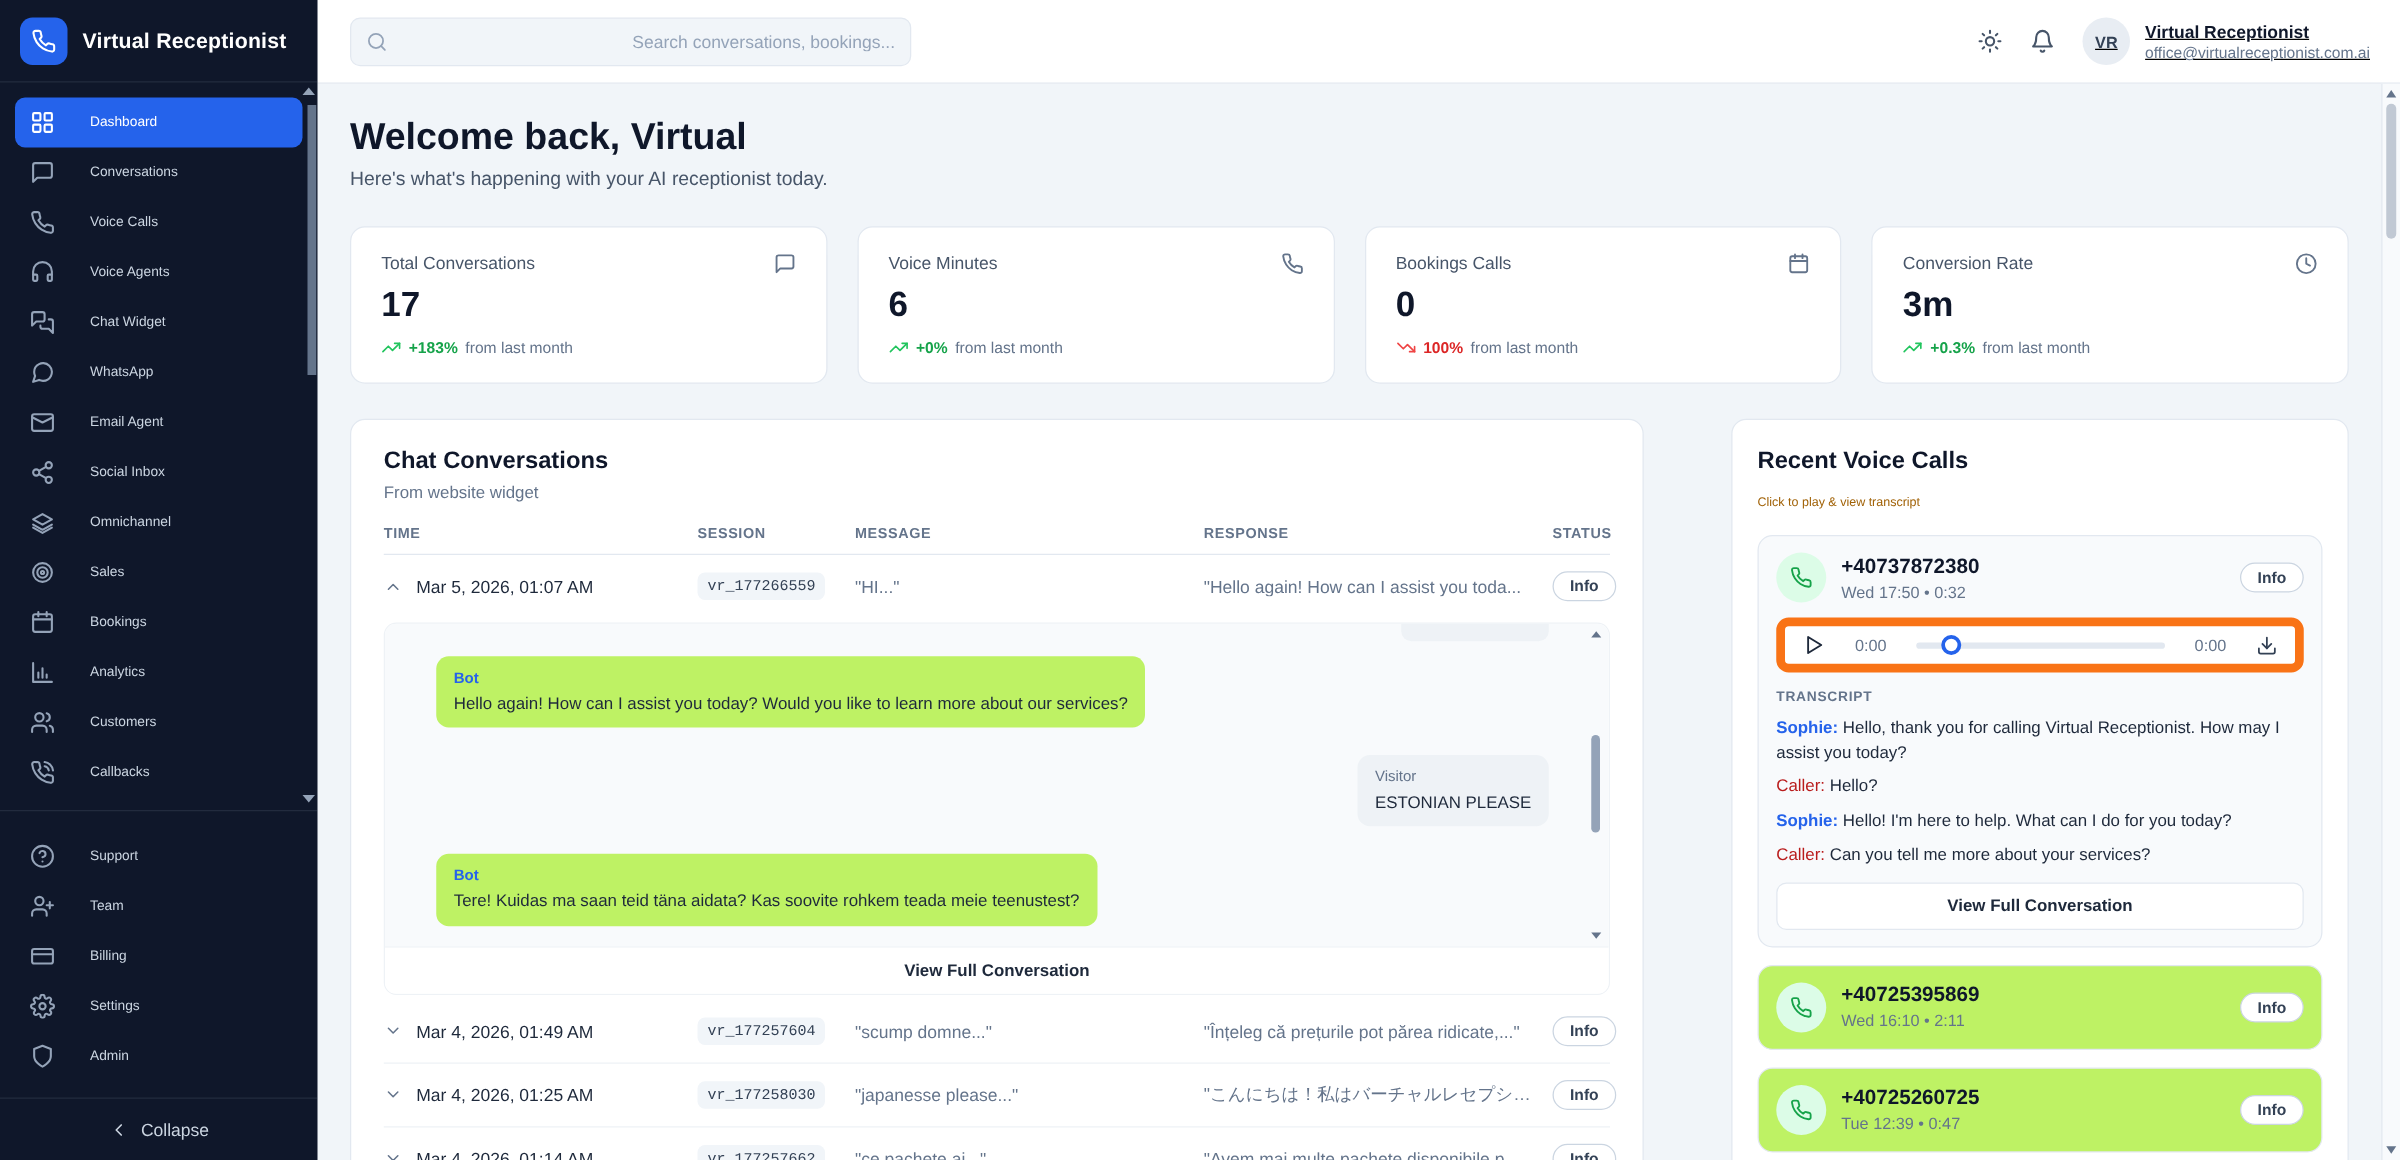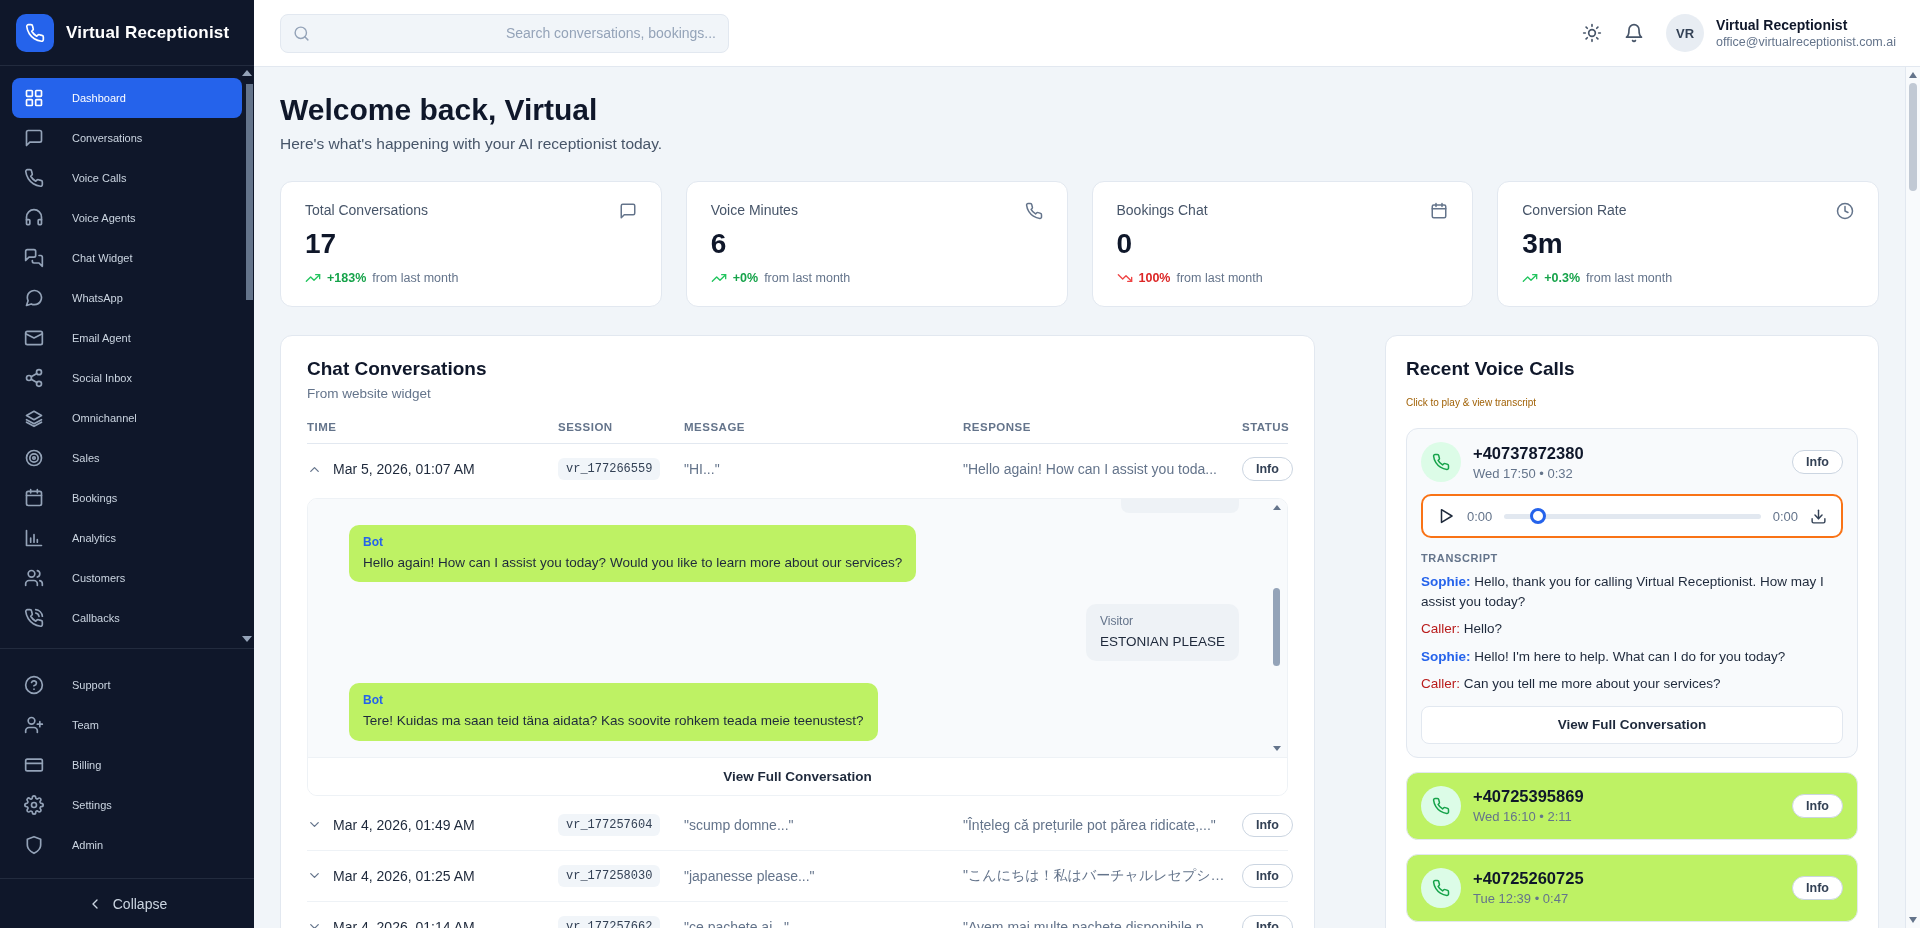--- a/index.html
+++ b/index.html
@@ -23,21 +23,21 @@
   .sb-chev.up { top:70px; border-bottom:6px solid #94a3b8; }
   .sb-chev.down { top:636px; border-top:6px solid #94a3b8; }
 
   
   .topbar { position:absolute; left:254px; top:0; right:0; height:67px; background:#fff; border-bottom:1px solid #e2e8f0; display:flex; align-items:center; justify-content:space-between; padding:0 24px 0 26px; z-index:4; }
   .search-box { display:flex; align-items:center; gap:10px; width:449px; height:39px; background:#f1f5f9; border:1px solid #e2e8f0; border-radius:8px; padding:0 12px; color:#94a3b8; }
   .search-box input { border:none; outline:none; background:transparent; font-family:"Liberation Sans",sans-serif; font-size:14px; color:#334155; width:100%;text-align:right; }
   .search-box input::placeholder { color:#94a3b8; }
   .topbar-right { display:flex; align-items:center; gap:22px; }
   .icon-btn { color:#475569; cursor:pointer; background:none; border:none; }
-  .user-chip { display:flex; align-items:center; gap:12px; }
+  .user-chip { display:flex; align-items:center; gap:12px;text-decoration:underline; }
   .avatar { width:38px; height:38px; border-radius:50%; background:#e8edf3; color:#334155; font-size:13px; font-weight:bold; display:flex; align-items:center; justify-content:center; }
   .user-name { font-size:14px; font-weight:bold; color:#0f172a; }
   .user-email { font-size:12.5px; color:#64748b; margin-top:2px; }
 
   
   .page-scrollbar { position:absolute; right:0; top:67px; bottom:0; width:15px; background:#f8fafc; border-left:1px solid #e2e8f0; z-index:6; }
   .ps-arrow { position:absolute; left:3px; width:0; height:0; border-left:4px solid transparent; border-right:4px solid transparent; }
   .ps-arrow.up { top:5px; border-bottom:6px solid #64748b; }
   .ps-arrow.down { bottom:5px; border-top:6px solid #64748b; }
   .ps-thumb { position:absolute; left:3px; top:16px; width:8px; height:108px; background:#c1c9d4; border-radius:5px; }
@@ -102,21 +102,21 @@
   .voice-card { width:494px; flex:0 0 auto; background:#fff; border:1px solid #e2e8f0; border-radius:12px; padding:22px 20px; min-height:560px; }
   .voice-title { font-size:19px; font-weight:bold; color:#0f172a; }
   .voice-sub { font-size:10px; color:#a16207; margin-top:17px; }
   .call-card { border:1px solid #e2e8f0; border-radius:12px; padding:13px 14px; margin-top:14px; background:#bef264; cursor:pointer; }
   .call-card.expanded { background:#f8fafc; margin-top:20px; }
   .call-head { display:flex; align-items:center; gap:12px; }
   .call-icon { width:40px; height:40px; border-radius:50%; background:#dcfce7; color:#16a34a; display:flex; align-items:center; justify-content:center; flex:0 0 auto; }
   .call-info { flex:1; }
   .call-number { font-size:16.5px; font-weight:bold; color:#0f172a; }
   .call-meta { font-size:13px; color:#64748b; margin-top:3px; }
-  .player { display:flex; align-items:center; gap:12px; background:#fff; border:2px solid #f97316; border-radius:10px; height:44px; padding:0 14px; margin-top:12px; }
+  .player { display:flex; align-items:center; gap:24px; background:#fff; border:7px solid #f97316; border-radius:10px; height:44px; padding:0 14px; margin-top:12px; }
   .play-btn { color:#1e293b; background:none; border:none; cursor:pointer; }
   .p-time { font-size:13px; color:#64748b; }
   .slider { position:relative; flex:1; height:16px; cursor:pointer; }
   .slider .track { position:absolute; top:6px; left:0; right:0; height:5px; background:#e2e8f0; border-radius:3px; }
   .slider .knob { position:absolute; top:0; left:10%; width:16px; height:16px; border-radius:50%; background:#fff; border:3px solid #2563eb; }
   .dl-btn { color:#334155; background:none; border:none; cursor:pointer; }
   .transcript-label { font-size:11px; font-weight:bold; letter-spacing:0.6px; color:#64748b; margin-top:14px; }
   .t-line { font-size:13.5px; line-height:1.45; margin-top:8px; color:#1e293b; }
   .t-line .speaker { font-weight:bold; }
   .t-line.sophie .speaker { color:#2563eb; }
@@ -417,21 +417,21 @@
               <path d="m22 7-8.5 8.5-5-5L2 17"></path>
               <path d="M16 7h6v6"></path>
             </svg>
           </span>
         <span class="delta-val up">+0%</span>
         <span>from last month</span>
       </div>
     </div>
     <div class="stat-card">
       <div class="stat-head">
-        <span class="stat-label">Bookings Chat</span>
+        <span class="stat-label">Bookings Calls</span>
         <span class="stat-icon">
             <svg width="18" height="18" viewBox="0 0 24 24" fill="none" stroke="currentColor" stroke-width="2" stroke-linecap="round" stroke-linejoin="round">
               <rect x="3" y="4" width="18" height="17" rx="2"></rect>
               <path d="M16 2v4M8 2v4M3 9h18"></path>
             </svg>
           </span>
       </div>
       <div class="stat-value">0</div>
       <div class="stat-delta">
         <span class="trend down">

